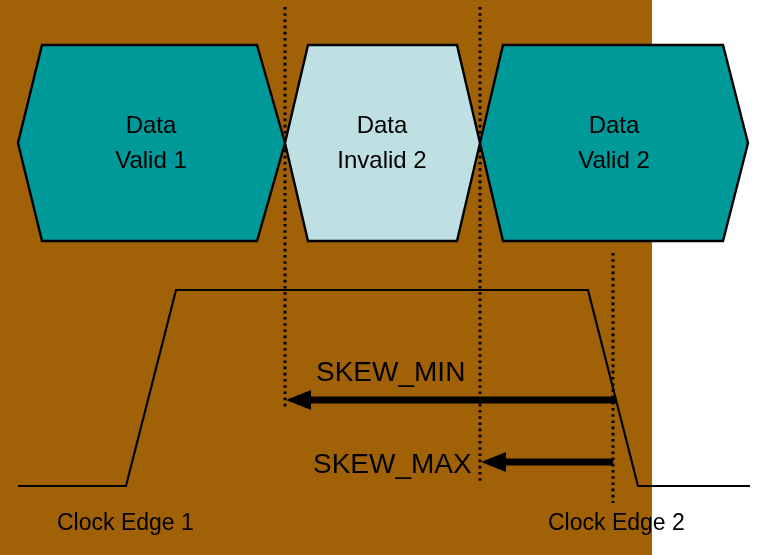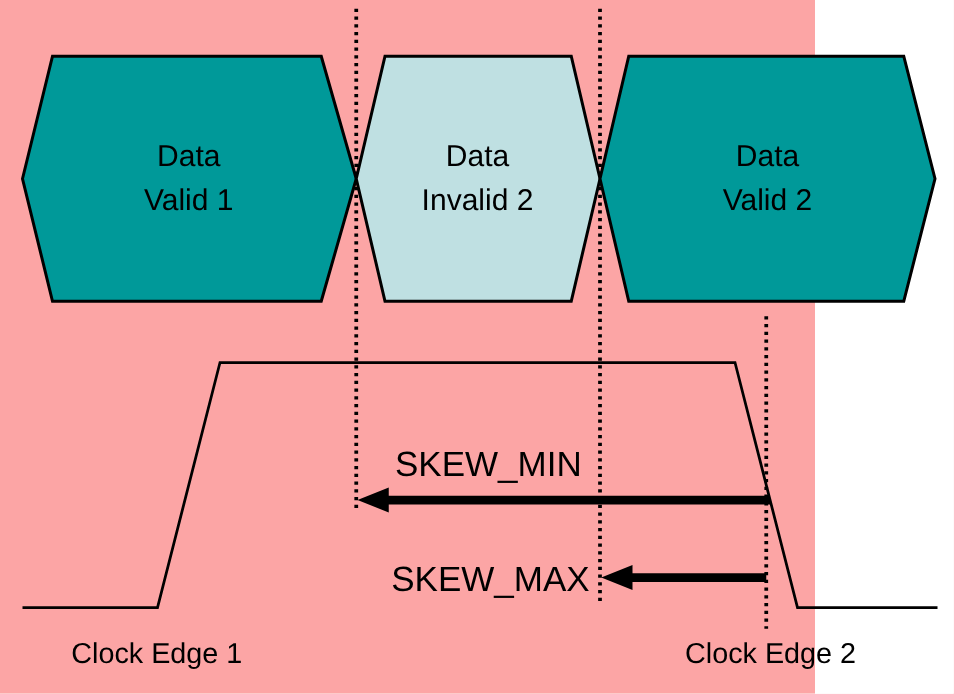--- a/index.html
+++ b/index.html
@@ -8,21 +8,21 @@
     background: #ffffff;
     width: 763px;
     height: 555px;
     overflow: hidden;
     font-family: "Liberation Sans", sans-serif;
   }
   .stage {
     position: relative;
     width: 652px;
     height: 555px;
-    background: #fca5a5;
+    background: #a16207;
   }
   svg { display: block; }
   .window-shape {
     stroke: #000000;
     stroke-width: 2.4;
     stroke-linejoin: miter;
   }
   .window-label {
     font-family: "Liberation Sans", sans-serif;
     font-size: 24px;

